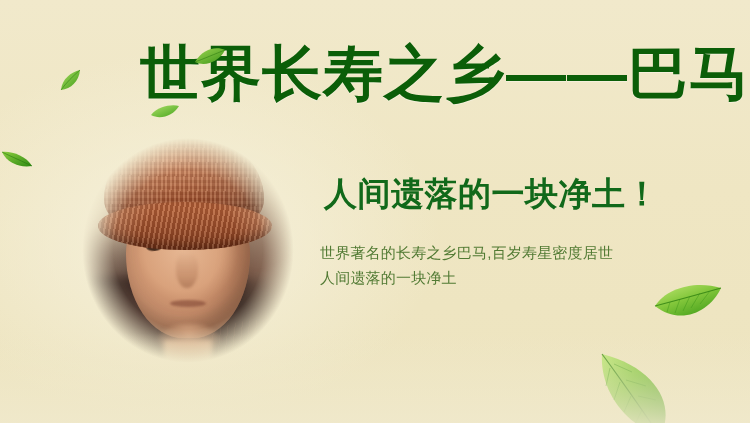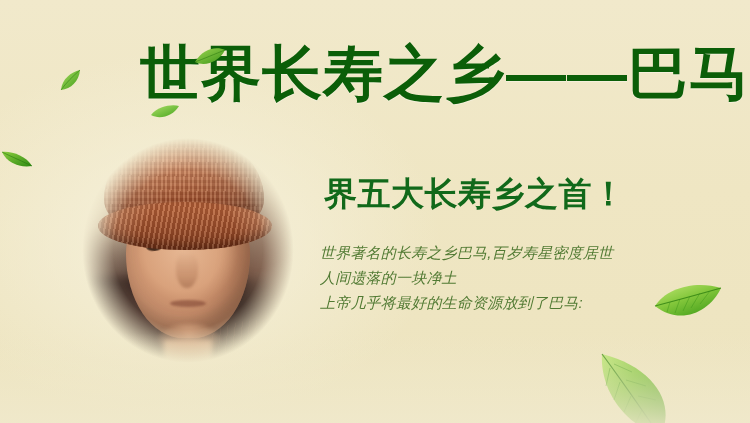--- a/index.html
+++ b/index.html
@@ -51,21 +51,20 @@
   
   .body-copy {
     position: absolute;
     left: 320px;
     top: 240px;
     width: 400px;
     font-size: 15px;
     line-height: 25px;
     color: #517A33;
     letter-spacing: 0.2px;
-    font-style: italic;
   }
   .body-copy .line { white-space: nowrap; }
 
   
   .portrait {
     position: absolute;
     left: 58px;
     top: 128px;
     width: 250px;
     height: 255px;
@@ -212,26 +211,25 @@
     <div class="p-hat">
       <div class="p-hat-knit"></div>
     </div>
     <div class="p-hat-brim">
       <div class="p-hat-brim-knit"></div>
     </div>
   </div>
 
   <div class="title">世界长寿之乡——巴马</div>
 
-  <div class="subtitle">界五大长寿乡之首！</div>
+  <div class="subtitle">人间遗落的一块净土！</div>
 
   <div class="body-copy">
     <div class="line">世界著名的长寿之乡巴马,百岁寿星密度居世</div>
     <div class="line">人间遗落的一块净土</div>
-    <div class="line">上帝几乎将最好的生命资源放到了巴马:</div>
   </div>
 
   <div class="leaf" style="left:58px; top:68px;">
     <svg width="26" height="26" viewBox="0 0 26 26">
       <defs>
           <linearGradient id="lgA" x1="0" y1="0" x2="1" y2="1">
         <stop offset="0%" stop-color="#A8DC5E"></stop>
             <stop offset="100%" stop-color="#3E9B18"></stop>
       </linearGradient>
         </defs>

